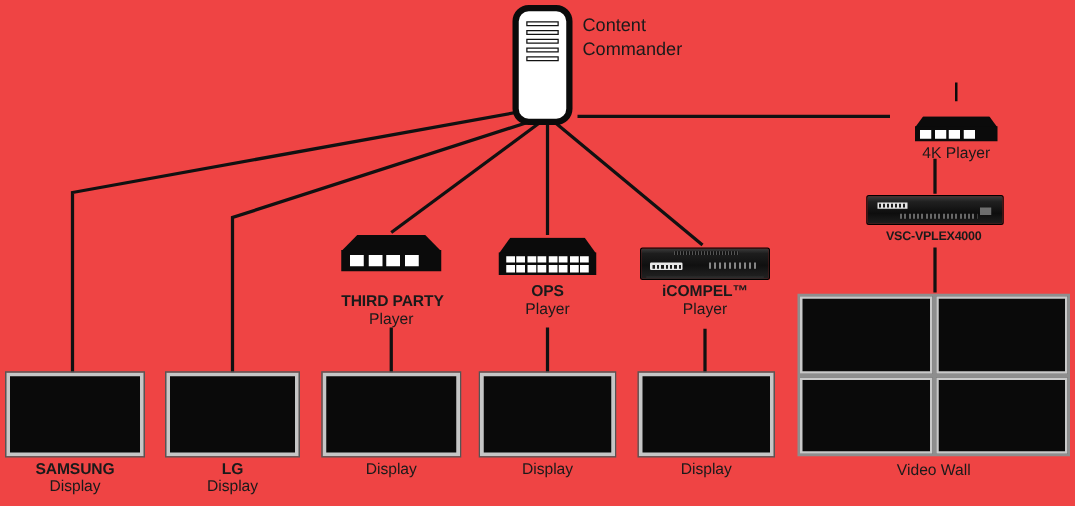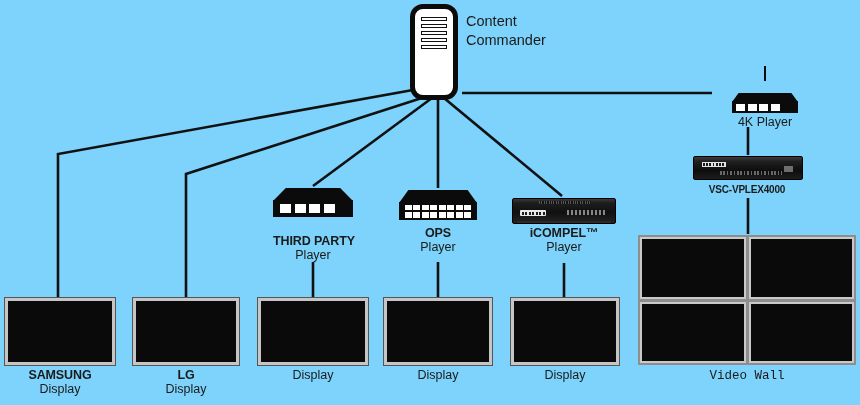--- a/index.html
+++ b/index.html
@@ -9,21 +9,21 @@
     background: #ffffff;
   }
   body {
     font-family: "Liberation Sans", sans-serif;
     -webkit-font-smoothing: antialiased;
   }
   #stage {
     position: relative;
     width: 860px;
     height: 405px;
-    background: #7dd3fc;
+    background: #ef4444;
     overflow: hidden;
   }
   #wires {
     position: absolute;
     left: 0;
     top: 0;
     width: 860px;
     height: 405px;
   }
 
@@ -492,16 +492,16 @@
     <div class="caption cap-reg" style="width:108px; margin-top:3px;">Display</div>
   </div>
 
   <div class="node" style="left:638px; top:235px;">
     <div class="wall" style="width:218px; height:130px;">
       <div class="wall-cell"></div>
       <div class="wall-cell"></div>
       <div class="wall-cell"></div>
       <div class="wall-cell"></div>
     </div>
-    <div class="caption cap-reg" style="width:218px; margin-top:4px;font-family:Liberation Mono, monospace;">Video Wall</div>
+    <div class="caption cap-reg" style="width:218px; margin-top:4px;">Video Wall</div>
   </div>
 
 </div>
 
 </body></html>

